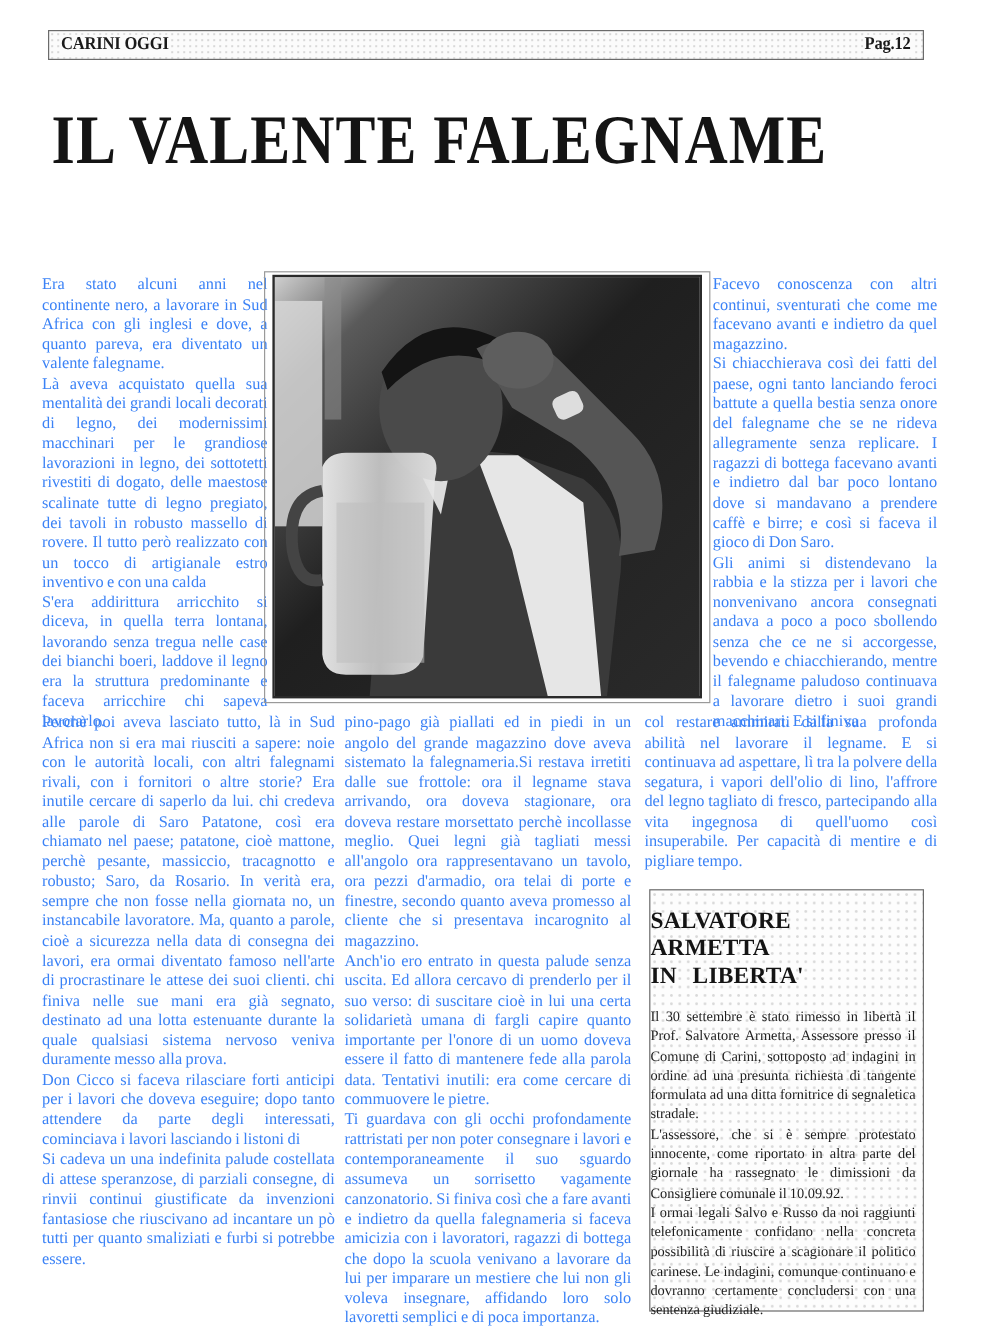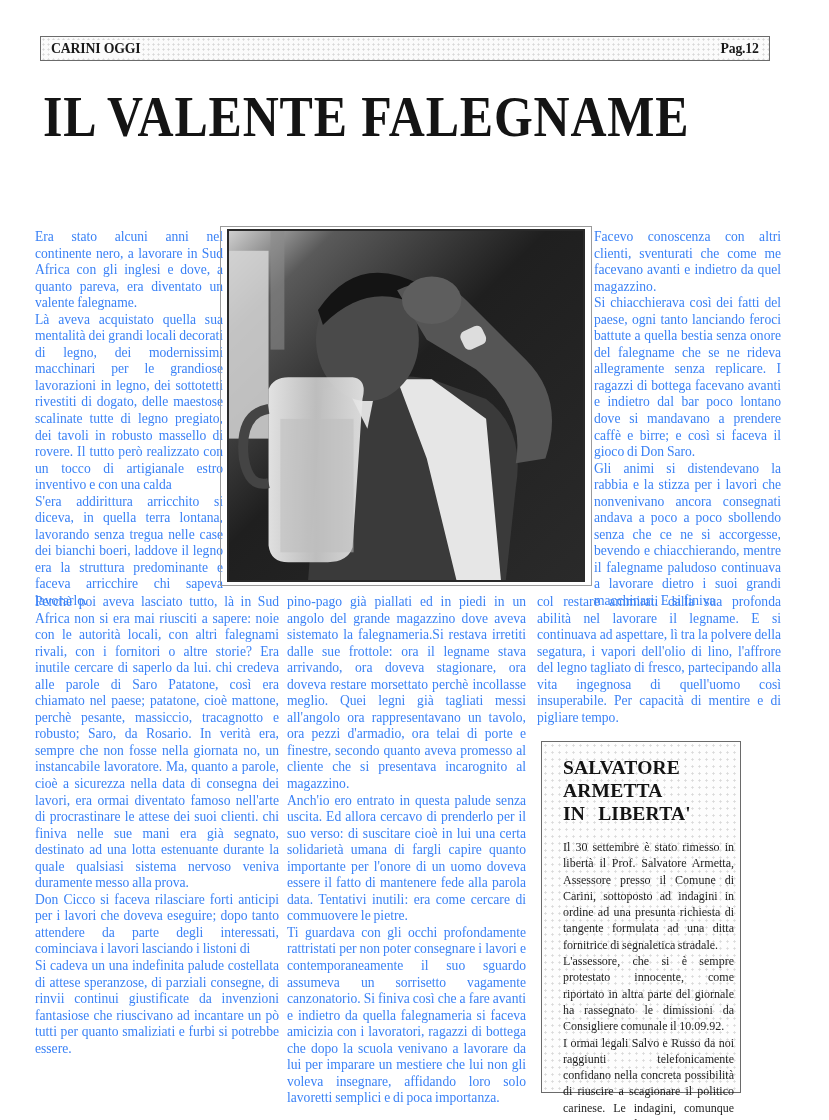--- a/index.html
+++ b/index.html
@@ -1,21 +1,21 @@
 <!DOCTYPE html>
 <html><head>
 <meta charset="utf-8">
 <style>
   html, body { margin: 0; padding: 0; }
   body {
     width: 829px; height: 1120px; background: #ffffff; position: relative; overflow: hidden;
     font-family: "Liberation Serif", "DejaVu Serif", serif; color: #1a1a1a;
   }
   .header-bar {
-    position: absolute; left: 40px; top: 36px; width: 730px; height: 25px;
+    position: absolute; left: 40px; top: 25px; width: 730px; height: 25px;
     border: 1px solid #6b6b6b; box-sizing: border-box;
     background-color: #fbfbfb;
     background-image: radial-gradient(circle, #d8d8d8 0.9px, transparent 1.2px);
     background-size: 5px 5px;
     display: flex; align-items: center; justify-content: space-between; padding: 0 9px;
   }
   .header-bar span {
     font-family: "Liberation Serif", serif; font-weight: bold; font-size: 15px; color: #1a1a1a;
     background: #fbfbfb; padding: 0 1px; transform: scaleX(0.92); transform-origin: left center;
     letter-spacing: -0.2px;
@@ -44,26 +44,26 @@
     position: absolute; left: 227px; top: 229px; width: 358px; height: 353px;
     border: 2px solid #2a2a2a; box-sizing: border-box; overflow: hidden;
     background: linear-gradient(135deg, #d9d9d9 0%, #6f6f6f 18%, #2b2b2b 40%, #141414 60%, #2c2c2c 100%);
   }
   .photo svg { width: 100%; height: 100%; display: block; }
   .photo-rule {
     position: absolute; left: 220px; top: 226px; width: 372px; height: 360px;
     border: 1px solid #9a9a9a; box-sizing: border-box; pointer-events: none;
   }
   .box {
-    position: absolute; left: 541px; top: 741px; width: 200px; height: 352px;
+    position: absolute; left: 541px; top: 741px; width: 229px; height: 352px;
     border: 1px solid #6a6a6a; box-sizing: border-box;
     background-color: #fdfdfd;
     background-image: radial-gradient(circle, #d9d9d9 0.9px, transparent 1.3px);
     background-size: 7px 7px;
-    padding: 6px 6px 0 21px;
+    padding: 6px 6px 0 0;
   }
   .box-title {
     font-family: "Liberation Serif", serif; font-weight: bold; font-size: 19.5px; line-height: 23px;
     color: #141414; margin: 8px 0 14px 0; text-align: justify; text-align-last: justify;
     letter-spacing: 0.2px; word-spacing: 4px;
   }
   .box-title .l2 { display: block; text-align: left; text-align-last: left; word-spacing: 8px; }
   .box-body { font-size: 12px; line-height: 16.3px; text-align: justify; color: #1d1d1d; word-spacing: -0.5px; }
   .box-body p { margin: 0; }
 </style>
@@ -126,21 +126,21 @@
   <p>Si cadeva un una indefinita palude costellata di attese speranzose, di parziali consegne, di rinvii continui giustificate da invenzioni fantasiose che riuscivano ad incantare un pò tutti per quanto smaliziati e furbi si potrebbe essere.</p>
 </div>
 
 <div class="col" id="col-mid">
   <p>pino-pago già piallati ed in piedi in un angolo del grande magazzino dove aveva sistemato la falegnameria.Si restava irretiti dalle sue frottole: ora il legname stava arrivando, ora doveva stagionare, ora doveva restare morsettato perchè incollasse meglio. Quei legni già tagliati messi all'angolo ora rappresentavano un tavolo, ora pezzi d'armadio, ora telai di porte e finestre, secondo quanto aveva promesso al cliente che si presentava incarognito al magazzino.</p>
   <p>Anch'io ero entrato in questa palude senza uscita. Ed allora cercavo di prenderlo per il suo verso: di suscitare cioè in lui una certa solidarietà umana di fargli capire quanto importante per l'onore di un uomo doveva essere il fatto di mantenere fede alla parola data. Tentativi inutili: era come cercare di commuovere le pietre.</p>
   <p>Ti guardava con gli occhi profondamente rattristati per non poter consegnare i lavori e contemporaneamente il suo sguardo assumeva un sorrisetto vagamente canzonatorio. Si finiva così che a fare avanti e indietro da quella falegnameria si faceva amicizia con i lavoratori, ragazzi di bottega che dopo la scuola venivano a lavorare da lui per imparare un mestiere che lui non gli voleva insegnare, affidando loro solo lavoretti semplici e di poca importanza.</p>
 </div>
 
 <div class="col" id="col-right-top">
-  <p>Facevo conoscenza con altri clienti, sventurati che come me facevano avanti e indietro da quel magazzino.</p>
+  <p>Facevo conoscenza con altri continui, sventurati che come me facevano avanti e indietro da quel magazzino.</p>
   <p>Si chiacchierava così dei fatti del paese, ogni tanto lanciando feroci battute a quella bestia senza onore del falegname che se ne rideva allegramente senza replicare. I ragazzi di bottega facevano avanti e indietro dal bar poco lontano dove si mandavano a prendere caffè e birre; e così si faceva il gioco di Don Saro.</p>
   <p>Gli animi si distendevano la rabbia e la stizza per i lavori che nonvenivano ancora consegnati andava a poco a poco sbollendo senza che ce ne si accorgesse, bevendo e chiacchierando, mentre il falegname paludoso continuava a lavorare dietro i suoi grandi macchinari. E si finiva</p>
 </div>
 
 <div class="col" id="col-right-bottom">
   <p>col restare ammirati dalla sua profonda abilità nel lavorare il legname. E si continuava ad aspettare, lì tra la polvere della segatura, i vapori dell'olio di lino, l'affrore del legno tagliato di fresco, partecipando alla vita ingegnosa di quell'uomo così insuperabile. Per capacità di mentire e di pigliare tempo.</p>
 </div>
 
 <div class="box">
   <div class="box-title">

